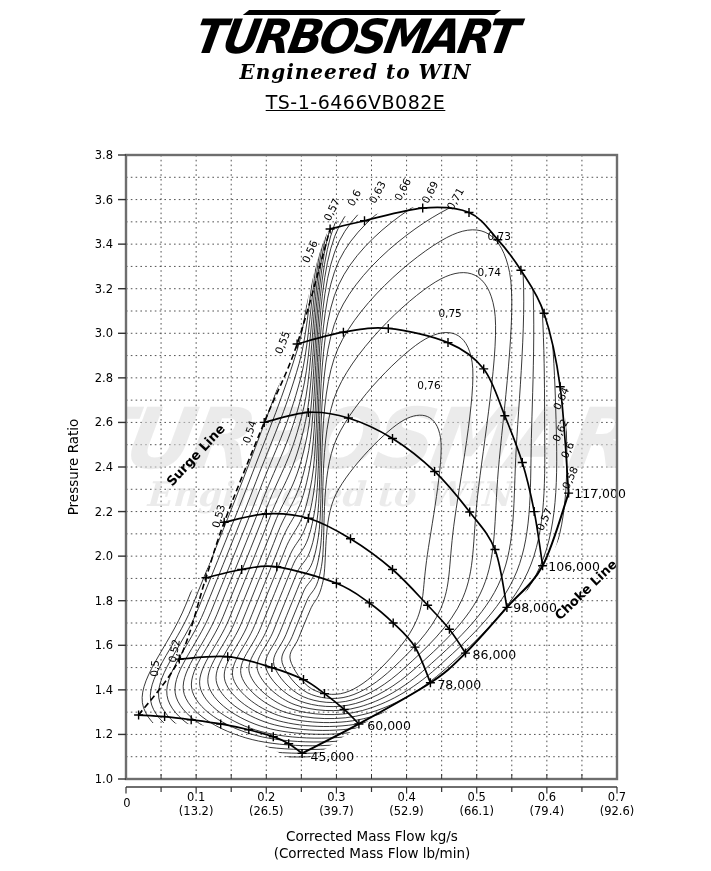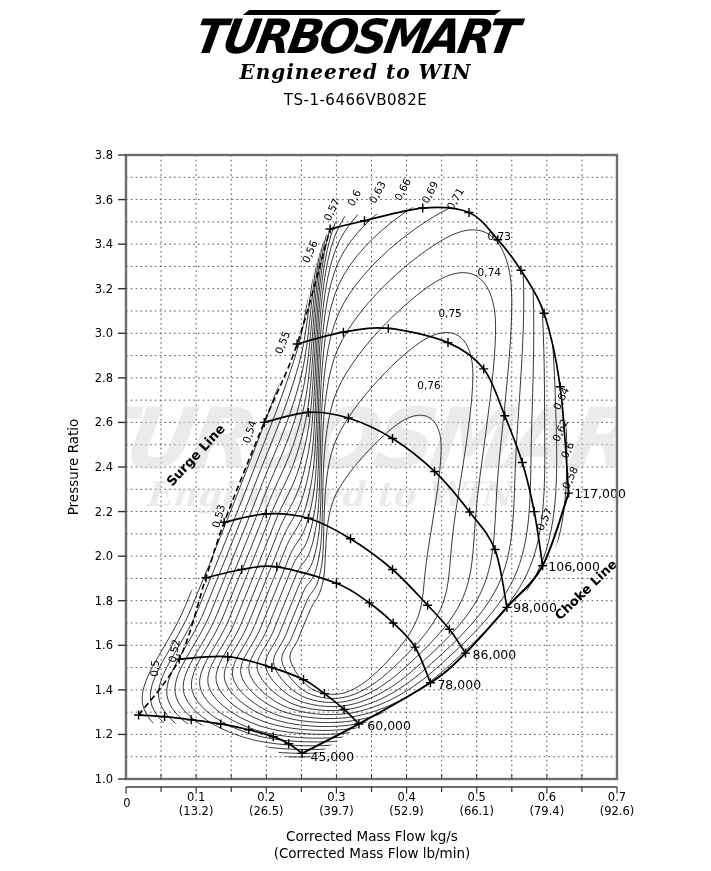--- a/index.html
+++ b/index.html
@@ -5,21 +5,21 @@
   html,body{margin:0;padding:0;background:#ffffff;}
   body{width:711px;height:871px;position:relative;overflow:hidden;
        font-family:"DejaVu Sans","Liberation Sans",sans-serif;color:#000;}
   .header{position:absolute;top:10px;left:0;width:711px;text-align:center;z-index:2;}
   .logo-bar{width:252px;height:5px;background:#000;margin:0 auto 1px auto;
             transform:skewX(-52deg) translateX(16px);}
   .logo-text{display:inline-block;font-size:45px;font-weight:bold;font-style:italic;
              letter-spacing:-3px;line-height:0.95;transform:skewX(-10deg) scaleY(1.05);}
   .tagline{font-family:"DejaVu Serif","Liberation Serif",serif;font-style:italic;
            font-weight:bold;font-size:20px;letter-spacing:1px;margin-top:1px;}
-  .part-number{font-size:15px;letter-spacing:0.5px;margin-top:7px;}
+  .part-number{font-size:19px;letter-spacing:0.5px;margin-top:7px;text-decoration:underline;}
   svg{position:absolute;top:0;left:0;}
 </style>
 </head>
 <body>
 
 <div class="header">
   <div>
     <div class="logo-bar"></div>
     <span class="logo-text">TURBOSMART</span>
     <div class="tagline">Engineered to WIN</div>

